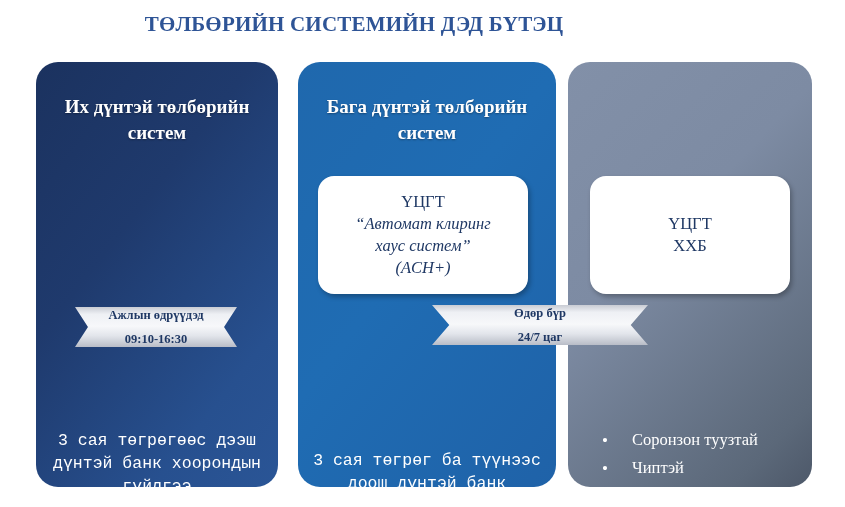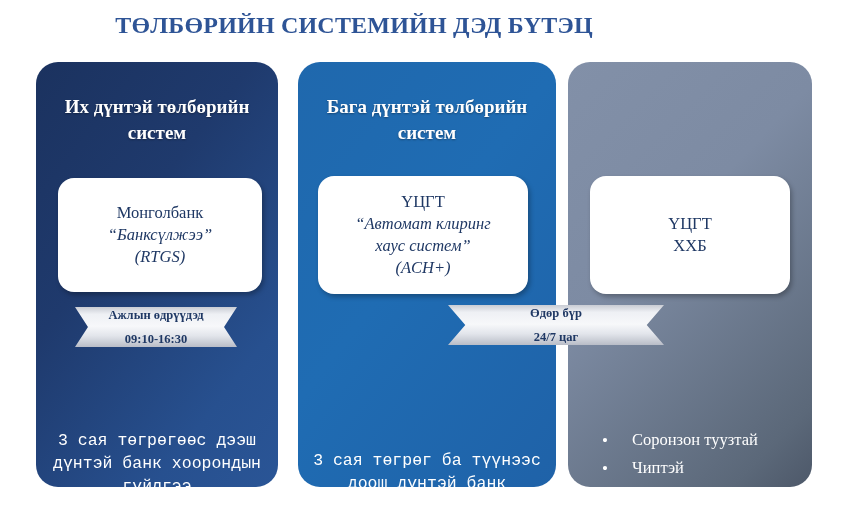--- a/index.html
+++ b/index.html
@@ -19,21 +19,21 @@
     height: 507px;
   }
 
   
   .chart-title {
     position: absolute;
     left: 0;
     top: 12px;
     width: 708px;
     text-align: center;
-    font-size: 24px;
+    font-size: 21px;
     font-weight: bold;
     color: #2e5496;
     letter-spacing: 0.2px;
     font-family: "Liberation Serif", "DejaVu Serif", serif;
   }
 
   
   .panel {
     position: absolute;
     border-radius: 22px;
@@ -115,21 +115,21 @@
     color: #1f3864;
     font-size: 12.5px;
     font-weight: bold;
     line-height: 1.3;
     text-align: center;
     font-family: "Liberation Serif", "DejaVu Serif", serif;
     box-shadow: 0 1px 2px rgba(0,0,0,0.25);
   }
 
   .ribbon-1 { left: 75px; top: 307px; width: 162px; }
-  .ribbon-2 { left: 448px; top: 305px; width: 216px; }
+  .ribbon-2 { left: 432px; top: 305px; width: 216px; }
 
   
   .footer-text {
     position: absolute;
     left: 12px;
     right: 12px;
     text-align: center;
     color: #ffffff;
     font-size: 16.5px;
     line-height: 1.38;
@@ -169,25 +169,20 @@
 </head>
 <body>
 
 <div id="diagram">
 
   <div class="chart-title">ТӨЛБӨРИЙН СИСТЕМИЙН ДЭД БҮТЭЦ</div>
 
   <div class="panel panel-1">
     <div class="panel-header">Их дүнтэй төлбөрийн систем</div>
 
-    <div class="card card-1">
-      <div>Монголбанк</div>
-      <div class="ital">“Банксүлжээ”</div>
-      <div class="ital">(RTGS)</div>
-    </div>
 
     <div class="footer-text footer-1">3 сая төгрөгөөс дээш дүнтэй банк хоорондын гүйлгээ</div>
   </div>
 
   <div class="panel panel-2">
     <div class="panel-header">Бага дүнтэй төлбөрийн систем</div>
 
     <div class="card card-2">
       <div>ҮЦГТ</div>
       <div class="ital">“Автомат клиринг</div>

